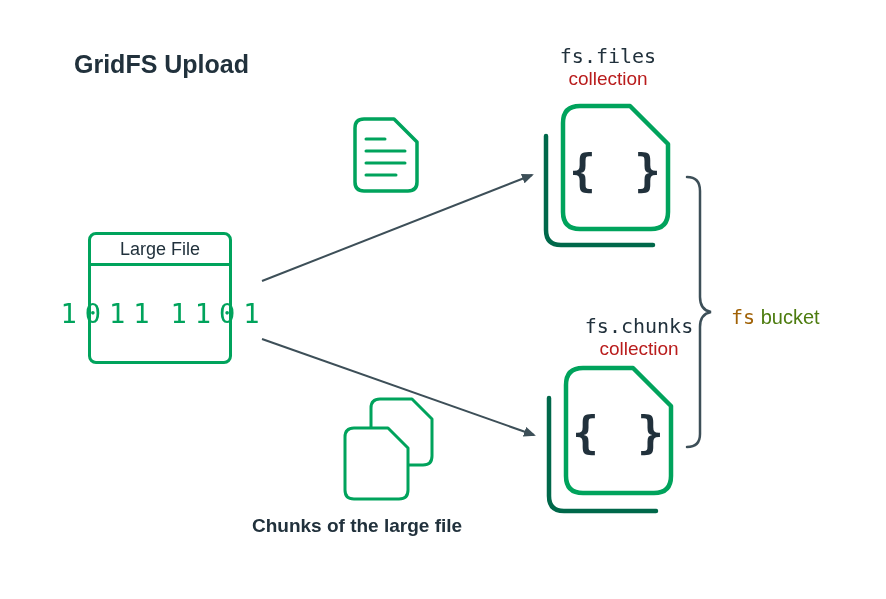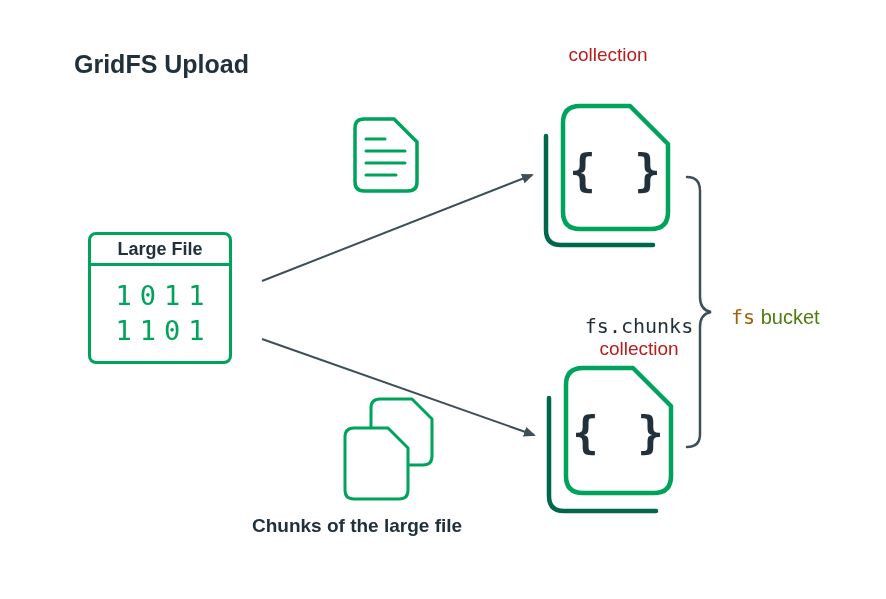--- a/index.html
+++ b/index.html
@@ -40,24 +40,24 @@
 
   .largefile-box {
     left: 88px; top: 232px; width: 144px; height: 132px;
     border: 3px solid #00A35C; border-radius: 8px;
     background: #ffffff;
     display: flex; flex-direction: column;
   }
   .largefile-header {
     height: 31px; border-bottom: 3px solid #00A35C;
     display: flex; align-items: center; justify-content: center;
-    font-size: 18px; font-weight: bold; color: #21313C;
+    font-size: 18px; font-weight: normal; color: #21313C;
   }
   .largefile-body {
-    flex: 1; display: flex; flex-direction: column;
+    flex: 1; display: flex; flex-direction: row;
     align-items: center; justify-content: center; gap: 5px;
   }
   .binary-line {
     font-family: "DejaVu Sans Mono", monospace;
     font-size: 27px; color: #00A35C;
     letter-spacing: 8px; padding-left: 8px; line-height: 1.1;
   }
 
   .bucket-label { left: 731px; top: 305px; font-size: 20px; white-space: nowrap; }
   .bucket-mono {
@@ -84,20 +84,21 @@
 
   <svg class="abs" style="left:352px; top:116px;" width="68" height="78" viewBox="0 0 68 78">
     <path d="M 12,3 H 42 L 65,26 V 66 Q 65,75 56,75 H 12 Q 3,75 3,66 V 12 Q 3,3 12,3 Z" fill="#ffffff" stroke="#00A35C" stroke-width="3.5" stroke-linejoin="round"></path>
     <path d="M 14,23 H 33" stroke="#00A35C" stroke-width="3" stroke-linecap="round"></path>
     <path d="M 14,35 H 53" stroke="#00A35C" stroke-width="3" stroke-linecap="round"></path>
     <path d="M 14,47 H 53" stroke="#00A35C" stroke-width="3" stroke-linecap="round"></path>
     <path d="M 14,59 H 44" stroke="#00A35C" stroke-width="3" stroke-linecap="round"></path>
   </svg>
 
   <div class="abs coll-label fsfiles-label">
+    <div class="coll-name">fs.files</div>
     <div class="coll-sub">collection</div>
   </div>
 
   <svg class="abs" style="left:540px; top:102px;" width="145" height="150" viewBox="0 0 145 150">
     <path d="M 6,34 V 128 Q 6,143 21,143 H 113" fill="none" stroke="#00684A" stroke-width="4.5" stroke-linecap="round"></path>
     <path d="M 40,4 H 90 L 128,42 V 110 Q 128,127 111,127 H 40 Q 23,127 23,110 V 21 Q 23,4 40,4 Z" fill="#ffffff" stroke="#00A35C" stroke-width="4.5" stroke-linejoin="round"></path>
     <text class="brace-text" x="78" y="68" text-anchor="middle" dominant-baseline="central" font-size="44" letter-spacing="6" fill="#21313C">{ }</text>
   </svg>
 
   <div class="abs largefile-box">

